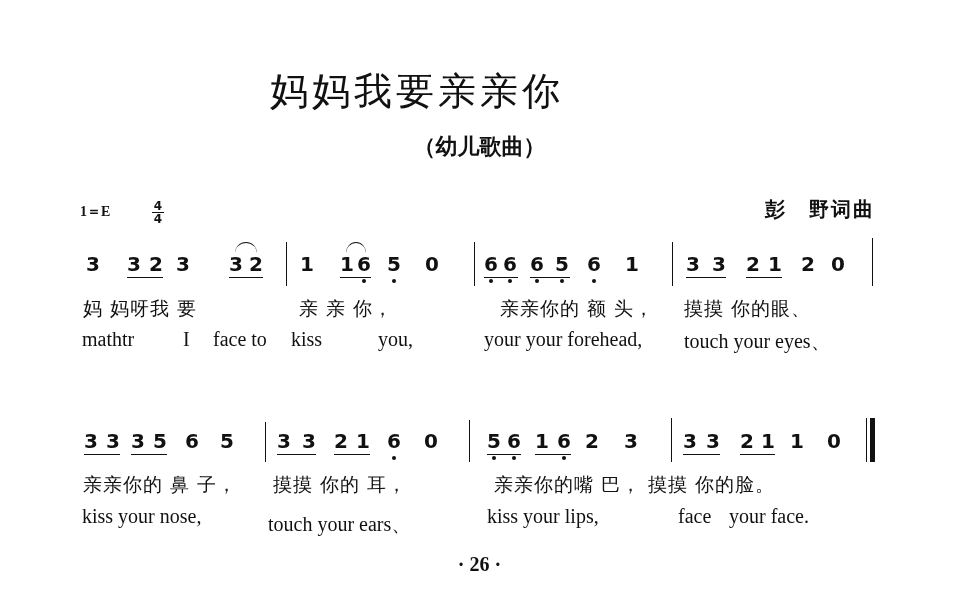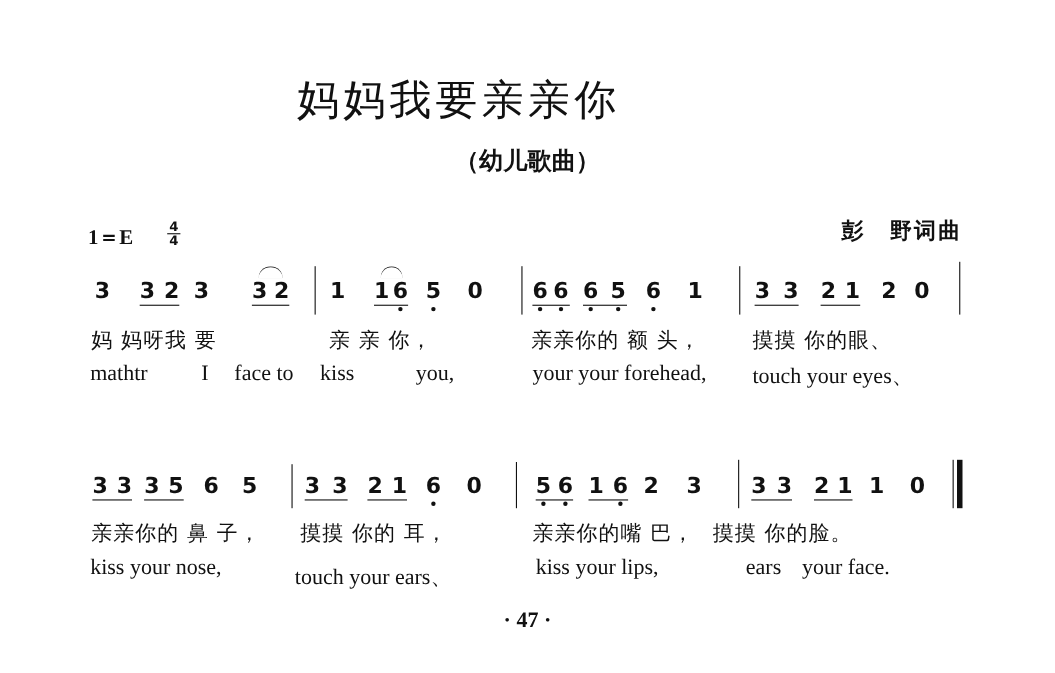--- a/index.html
+++ b/index.html
@@ -13,21 +13,21 @@
       left: 0; width: 834px; top: 66px; text-align: center;
       font-size: 38px; letter-spacing: 4px; font-weight: normal;
       font-family: "DejaVu Serif", serif;
     }
     .subtitle {
       left: 0; width: 959px; top: 132px; text-align: center;
       font-size: 22px;
       font-family: "DejaVu Serif", serif;
     }
     .key {
-      left: 80px; top: 203px; font-size: 19px; font-weight: bold;
+      left: 80px; top: 203px; font-size: 14px; font-weight: bold;
       font-family: "Liberation Serif", serif;
     }
     .timesig {
       left: 152px; top: 200px; display: inline-flex; flex-direction: column; align-items: center;
       font-size: 12px; font-weight: bold; line-height: 12px;
       font-family: "DejaVu Sans", sans-serif;
     }
     .timesig .bar { width: 12px; border-top: 1.5px solid #111; margin: 0; }
     .credit {
       right: 84px; top: 196px; font-size: 20px; font-weight: bold; letter-spacing: 2px;
@@ -119,21 +119,21 @@
   <span class="note" style="left:768px;top:254px">1</span>
   <span class="uline" style="left:746px;top:277px;width:36px"></span>
   <span class="note" style="left:801px;top:254px">2</span>
   <span class="note" style="left:831px;top:254px">0</span>
   <span class="barline" style="left:872px;top:238px;height:48px"></span>
 </div>
 
 <div>
   <span class="lyric-cn" style="left:83px;top:296px">妈 妈呀我 要</span>
   <span class="lyric-cn" style="left:299px;top:296px">亲 亲 你，</span>
-  <span class="lyric-cn" style="left:483px;top:296px">亲亲你的 额 头，</span>
+  <span class="lyric-cn" style="left:500px;top:296px">亲亲你的 额 头，</span>
   <span class="lyric-cn" style="left:684px;top:296px">摸摸 你的眼、</span>
 
   <span class="lyric-en" style="left:82px;top:328px">mathtr</span>
   <span class="lyric-en" style="left:183px;top:328px">I</span>
   <span class="lyric-en" style="left:213px;top:328px">face to</span>
   <span class="lyric-en" style="left:291px;top:328px">kiss</span>
   <span class="lyric-en" style="left:378px;top:328px">you,</span>
   <span class="lyric-en" style="left:484px;top:328px">your your forehead,</span>
   <span class="lyric-en" style="left:684px;top:328px">touch your eyes、</span>
 </div>
@@ -178,23 +178,23 @@
   <span class="uline" style="left:740px;top:454px;width:35px"></span>
   <span class="note" style="left:790px;top:431px">1</span>
   <span class="note" style="left:827px;top:431px">0</span>
   <span class="barline" style="left:866px;top:418px;height:44px"></span>
   <span class="barline final" style="left:870px;top:418px;height:44px"></span>
 </div>
 
 <div>
   <span class="lyric-cn" style="left:83px;top:472px">亲亲你的 鼻 子，</span>
   <span class="lyric-cn" style="left:273px;top:472px">摸摸 你的 耳，</span>
-  <span class="lyric-cn" style="left:484px;top:472px">亲亲你的嘴  巴，</span>
+  <span class="lyric-cn" style="left:494px;top:472px">亲亲你的嘴  巴，</span>
   <span class="lyric-cn" style="left:648px;top:472px">摸摸 你的脸。</span>
 
   <span class="lyric-en" style="left:82px;top:505px">kiss your nose,</span>
   <span class="lyric-en" style="left:268px;top:511px">touch your ears、</span>
   <span class="lyric-en" style="left:487px;top:505px">kiss your lips,</span>
-  <span class="lyric-en" style="left:678px;top:505px">ears</span>
+  <span class="lyric-en" style="left:678px;top:505px">face</span>
   <span class="lyric-en" style="left:729px;top:505px">your face.</span>
 </div>
 
-<div class="abs pagenum">· 47 ·</div>
+<div class="abs pagenum">· 26 ·</div>
 
 </body></html>

